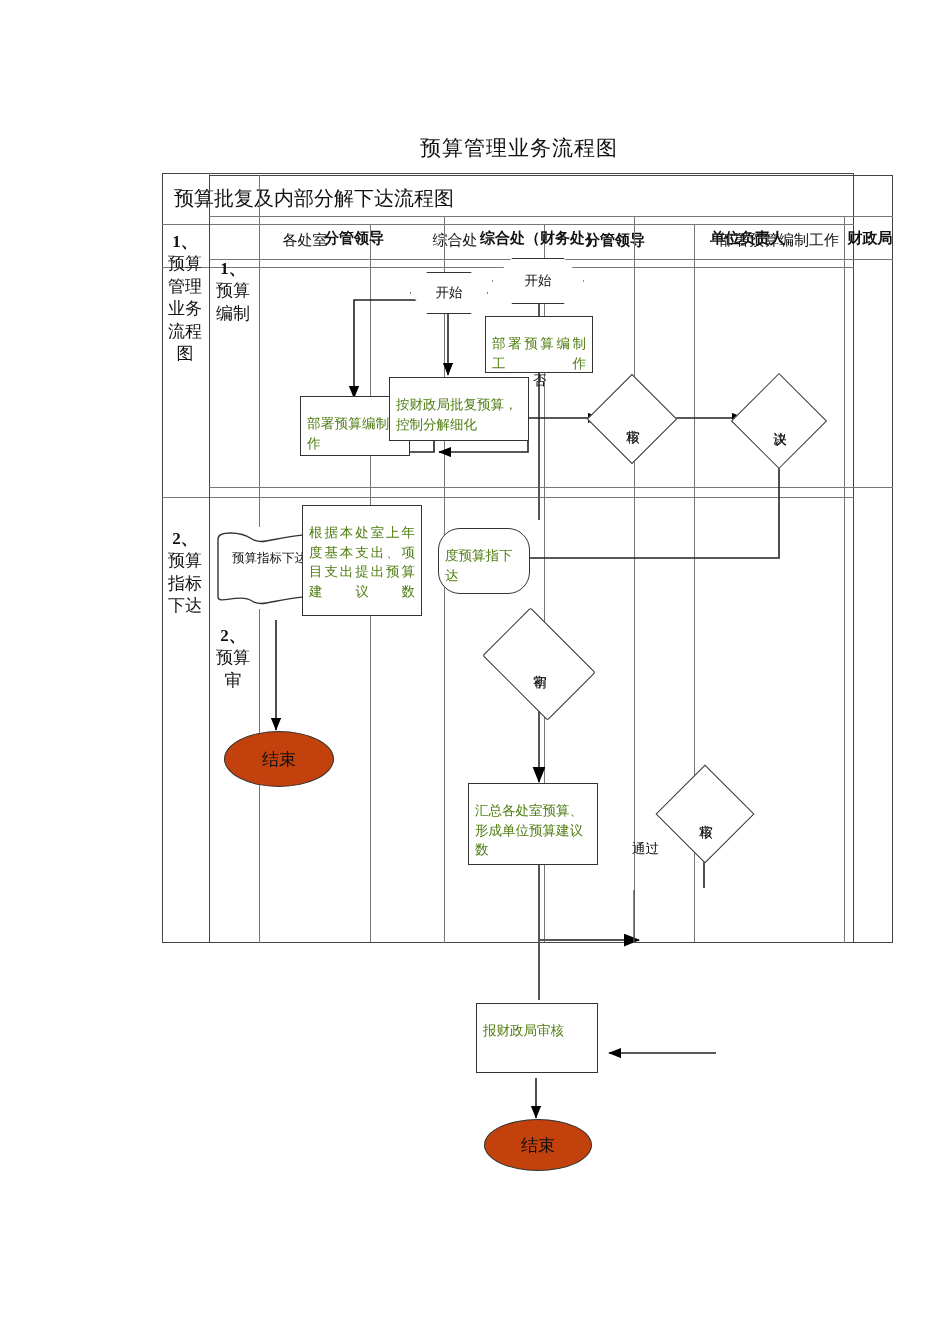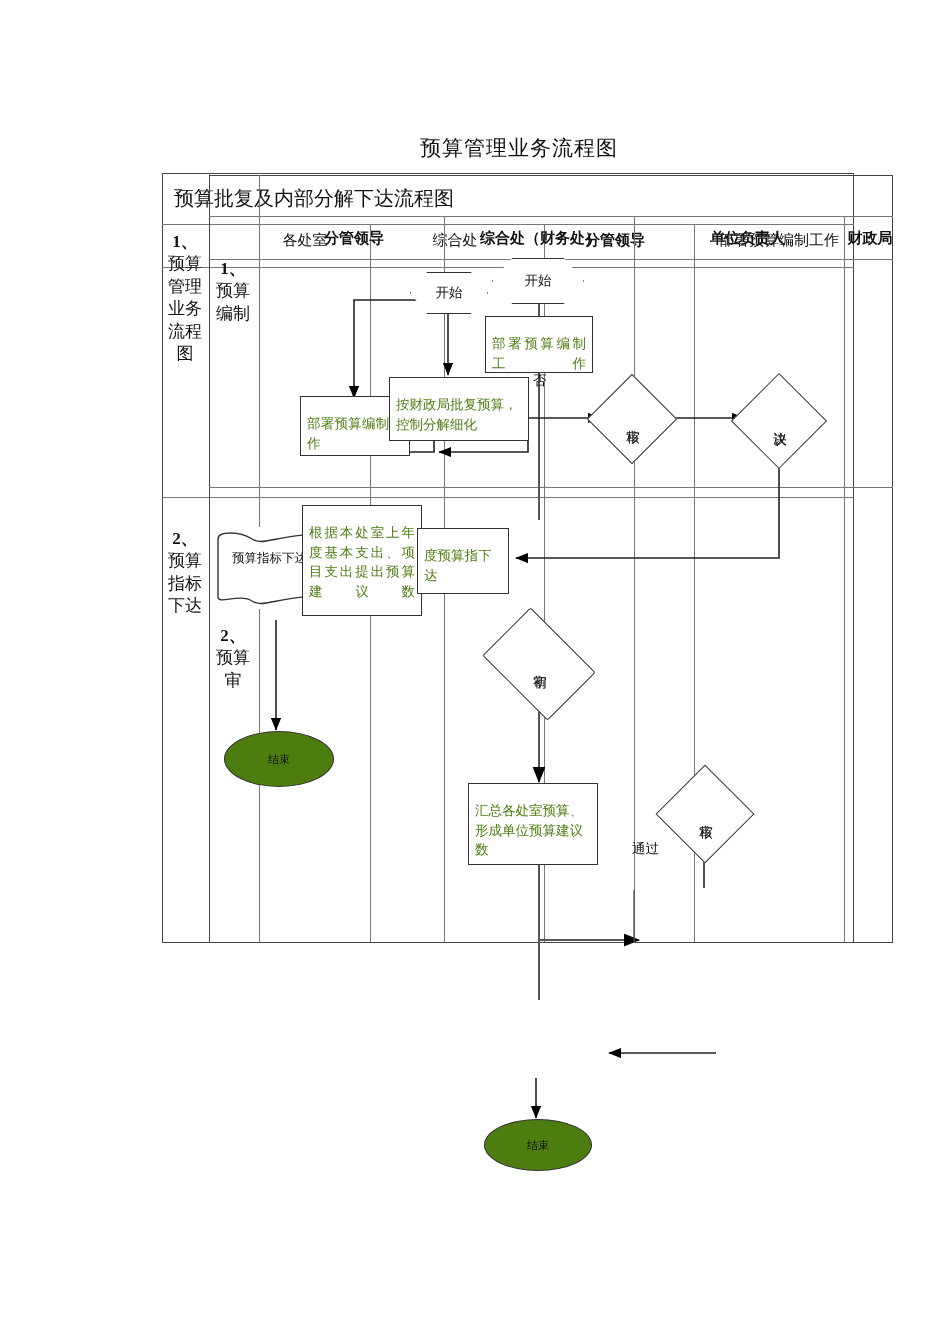--- a/index.html
+++ b/index.html
@@ -69,23 +69,23 @@
     border:1.3px solid #333; background:#fff;
     transform: rotate(45deg);
   }
   .dia .txt{
     position:absolute; inset:0;
     display:flex; align-items:center; justify-content:center;
     font-size:13.5px; line-height:1.1; color:#111; text-align:center;
   }
   .ell{
     position:absolute; border:1.3px solid #333; border-radius:50%;
-    background:#4d7c0f;
+    background:#c2410c;
     display:flex; align-items:center; justify-content:center;
-    font-size:11px; color:#111;
+    font-size:17px; color:#111;
   }
   .doc{
     position:absolute; background:#fff;
     font-size:12.5px; line-height:1.45; color:#111;
   }
   .lbl{
     position:absolute; font-size:13.5px; color:#111; white-space:nowrap;
   }
   svg{ position:absolute; overflow:visible; }
   .conn{ position:absolute; left:0; top:0; width:950px; height:1344px; pointer-events:none; }
@@ -216,34 +216,35 @@
 
   <div class="doc" style="left:170px; top:527px; width:140px; height:82px;">
     <svg viewBox="0 0 140 82" width="140" height="82">
       <path d="M4,12 C4,4 26,4 38,12 C52,21 64,3 136,8 L136,70 C64,65 52,83 38,74 C26,66 4,78 4,70 Z" fill="#fff" stroke="#333" stroke-width="1.4"></path>
     </svg>
     <div style="position:absolute; left:18px; top:22px; width:110px;">预算指标下达通知</div>
   </div>
 
   <div class="box" style="left:258px; top:505px; width:120px; height:111px;">根据本处室上年度基本支出、项目支出提出预算建议数</div>
 
-  <div class="box lead" style="left:373px; top:528px; width:92px; height:66px;">度预算指下达</div>
+  <div class="box lead" style="left:394px; top:528px; width:92px; height:66px;border-radius:22px;">度预算指下达</div>
 
   <div class="dia" style="left:449px; top:630px; width:92px; height:68px;">
     <div class="inner" style="border-radius:2px;"></div>
     <div class="txt" style="writing-mode:vertical-rl;">初审</div>
   </div>
 
   <div class="ell" style="left:180px; top:731px; width:110px; height:56px;">结束</div>
 
   <div class="box lead" style="left:424px; top:783px; width:130px; height:82px;">汇总各处室预算、形成单位预算建议数</div>
 
   <div class="lbl" style="left:588px; top:840px;">通过</div>
 
   <div class="dia" style="left:626px; top:779px; width:70px; height:70px;">
     <div class="inner"></div>
     <div class="txt" style="writing-mode:vertical-rl;">审核</div>
   </div>
 
+  <div class="box lead" style="left:432px; top:1003px; width:122px; height:70px;">报财政局审核</div>
 
   <div class="ell" style="left:440px; top:1119px; width:108px; height:52px;">结束</div>
 
 </div>
 
 </body></html>

